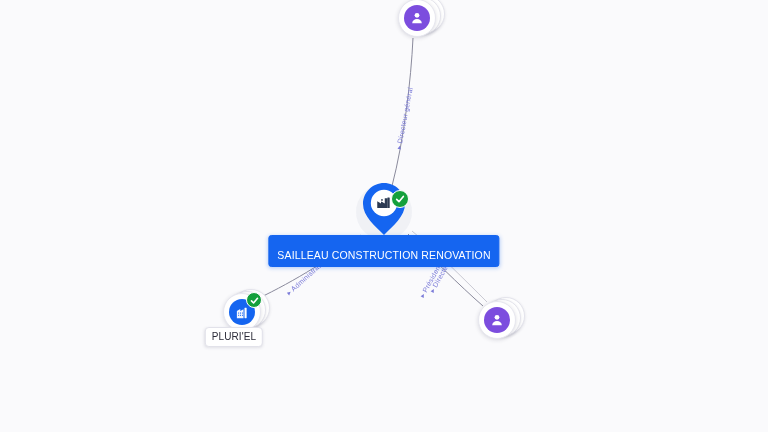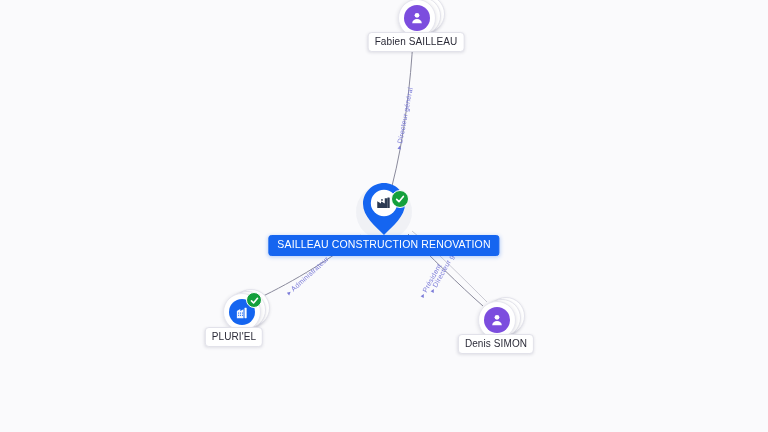--- a/index.html
+++ b/index.html
@@ -186,21 +186,21 @@
     box-shadow: 0 1px 3px rgba(40,40,70,0.12);
     z-index: 9;
     letter-spacing: .1px;
   }
   .node-label.primary {
     background: #1565f0;
     border: 1px solid #1565f0;
     color: #ffffff;
     font-size: 10.5px;
     letter-spacing: .15px;
-    padding: 2px 8px 4px 8px;
+    padding: 13px 8px 4px 8px;
     border-radius: 3px;
     box-shadow: 0 1px 4px rgba(21,101,240,0.32);
   }
 
   
   .edge-label {
     position: absolute;
     white-space: nowrap;
     font-size: 7px;
     line-height: 8px;
@@ -254,21 +254,20 @@
     </div>
     <div class="avatar-person">
       <div class="disc">
         <svg width="16" height="16" viewBox="0 0 24 24" fill="#ffffff">
           <circle cx="12" cy="8" r="3.6"></circle>
           <path d="M4.8 20c0-3.9 3.2-6.4 7.2-6.4s7.2 2.5 7.2 6.4z"></path>
         </svg>
       </div>
     </div>
   </div>
-  <div class="node-label" style="left:416px; top:32px;">Fabien SAILLEAU</div>
 
   <div class="node" style="left:384px; top:212px;">
     <div class="pin-halo"></div>
     <div class="pin-wrap">
       <svg width="44" height="54" viewBox="0 0 44 54">
         <path d="M22 1 C10.4 1 1 10.4 1 22 C1 34 13 44 22 53 C31 44 43 34 43 22 C43 10.4 33.6 1 22 1 Z" fill="#1565f0"></path>
         <circle cx="22" cy="21" r="13.2" fill="#ffffff"></circle>
       </svg>
       <div class="pin-icon">
         <svg width="18" height="18" viewBox="0 0 24 24" fill="#2b3a52">
@@ -321,15 +320,14 @@
     </div>
     <div class="avatar-person">
       <div class="disc">
         <svg width="16" height="16" viewBox="0 0 24 24" fill="#ffffff">
           <circle cx="12" cy="8" r="3.6"></circle>
           <path d="M4.8 20c0-3.9 3.2-6.4 7.2-6.4s7.2 2.5 7.2 6.4z"></path>
         </svg>
       </div>
     </div>
   </div>
-  <div class="node-label" style="left:496px; top:334px;">Denis SIMON</div>
 
 </div>
 
 </body></html>

